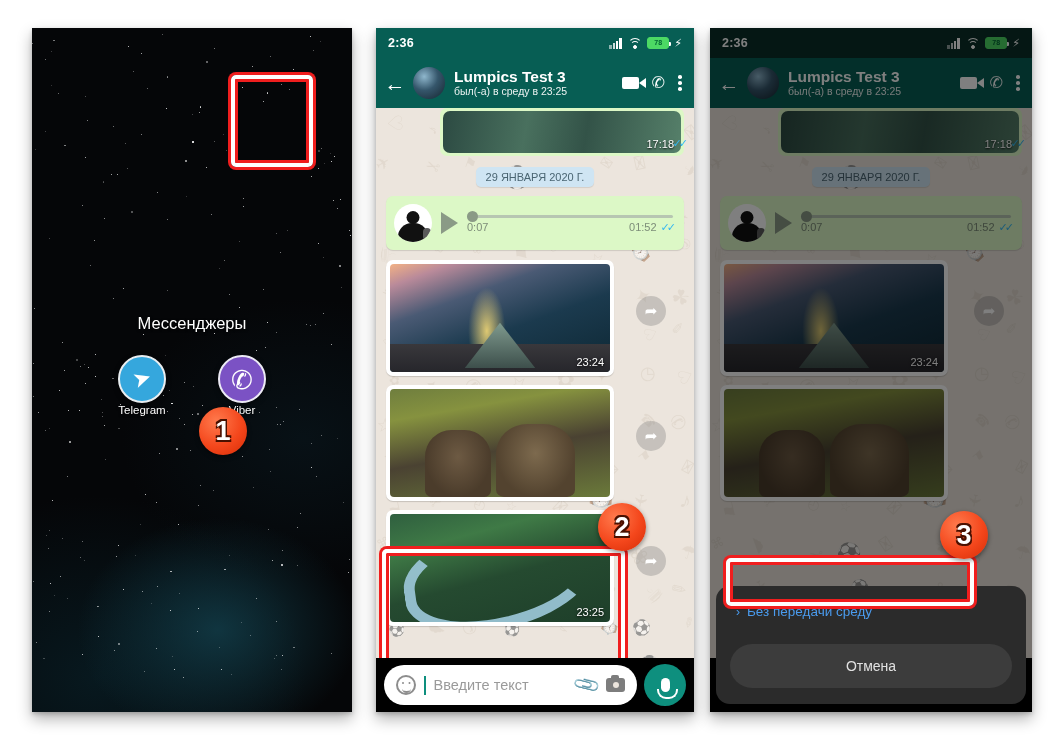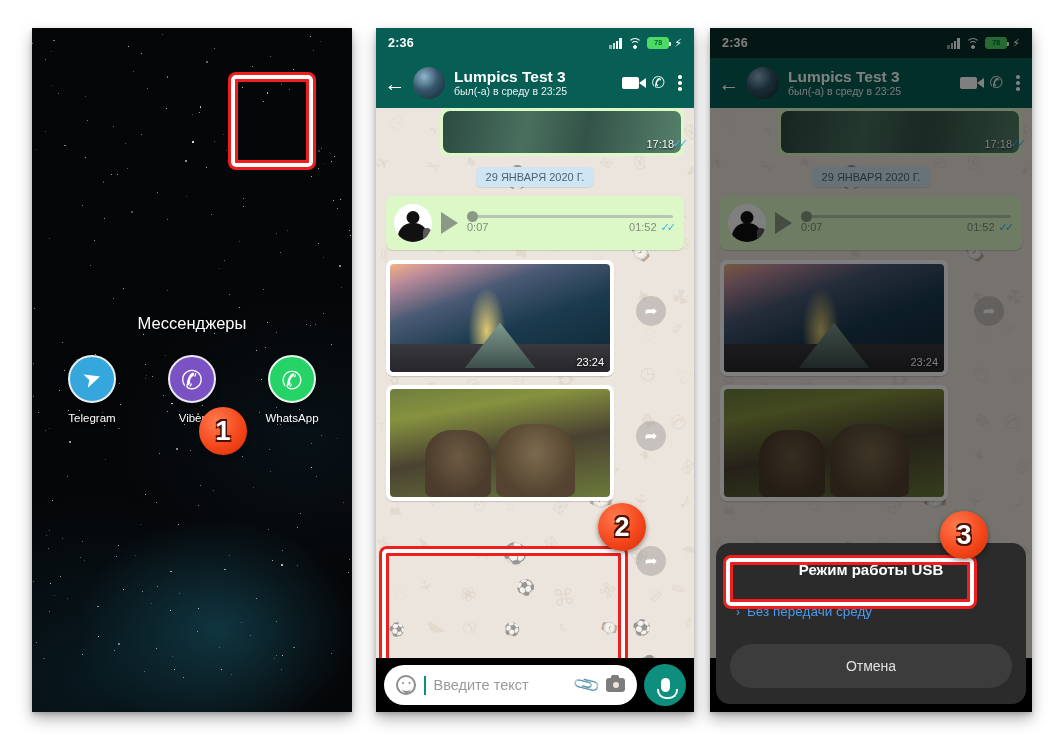--- a/index.html
+++ b/index.html
@@ -76,21 +76,21 @@
     display:flex; flex-direction:column; align-items:center;
   }
   .folder-title {
     color:#ffffff; font-size:16.5px; margin-bottom:22px;
     text-shadow:0 1px 3px rgba(0,0,0,.9);
   }
   .apps { display:flex; gap:22px; align-items:flex-start; }
   .app { width:78px; display:flex; flex-direction:column; align-items:center; }
   .app-icon { width:48px; height:48px; border-radius:50%; position:relative;
       box-shadow:0 2px 5px rgba(0,0,0,.5); }
-  .app-label { margin-top:9px; color:#fff; font-size:11.5px;
+  .app-label { margin-top:1px; color:#fff; font-size:11.5px;
       text-shadow:0 1px 3px rgba(0,0,0,.95); white-space:nowrap; }
 
   .ic-telegram { background:#35a7dd; border:2px solid #e9eef1; }
   .ic-telegram:after{ content:"➤"; position:absolute; inset:0; color:#fff;
       font-size:22px; line-height:44px; text-align:center; transform:rotate(-18deg); }
   .ic-viber { background:#7b52c4; border:2px solid #eceaf5; }
   .ic-viber:after{ content:"✆"; position:absolute; inset:0; color:#fff;
       font-size:26px; line-height:46px; text-align:center; }
   .ic-whatsapp { background:#25D366; border:2px solid #e8f7ee; }
   .ic-whatsapp:after{ content:"✆"; position:absolute; inset:0; color:#fff;
@@ -520,24 +520,20 @@
         <div class="folder-title">Мессенджеры</div>
         <div class="apps">
           <div class="app">
             <div class="app-icon ic-telegram"></div>
             <div class="app-label">Telegram</div>
           </div>
           <div class="app">
             <div class="app-icon ic-viber"></div>
             <div class="app-label">Viber</div>
           </div>
-          <div class="app">
-            <div class="app-icon ic-whatsapp"></div>
-            <div class="app-label">WhatsApp</div>
-          </div>
         </div>
       </div>
 
       <div class="hlbox" style="left:199px; top:47px; width:82px; height:92px;"></div>
     </div>
   </div>
   <div class="badge" style="left:199px; top:407px;">1</div>
 
   <div class="phone" id="phone2">
     <div class="statusbar sb-teal">
@@ -728,20 +724,25 @@
         </div>
 
         <div class="photo-row">
           <div class="photo-card">
             <div class="photo ph-bears"></div>
           </div>
           <div class="fwd" style="right:18px; top:36px;">➦</div>
         </div>
 
         <div class="photo-row">
+          <div class="photo-card">
+            <div class="photo ph-river">
+              <span class="tstamp">23:25</span>
+            </div>
+          </div>
           <div class="fwd" style="right:18px; top:36px;">➦</div>
         </div>
 
       </div>
 
       <div class="hlbox" style="left:6px; top:441px; width:243px; height:126px;"></div>
     </div>
 
     <div class="wa-input">
       <div class="wa-field">
@@ -949,21 +950,20 @@
           <div class="photo-card">
             <div class="photo ph-bears"></div>
           </div>
         </div>
       </div>
     </div>
 
     <div class="scrim"></div>
 
     <div class="usb-dialog">
-      <div class="usb-title">Режим работы USB</div>
       <div class="usb-link">
         <span class="usb-chev">›</span>
         <span>Без передачи среду</span>
       </div>
       <div class="usb-cancel">Отмена</div>
     </div>
 
     <div class="hlbox" style="left:16px; top:530px; width:248px; height:48px; z-index:30;"></div>
   </div>
   <div class="badge" style="left:940px; top:511px;">3</div>

